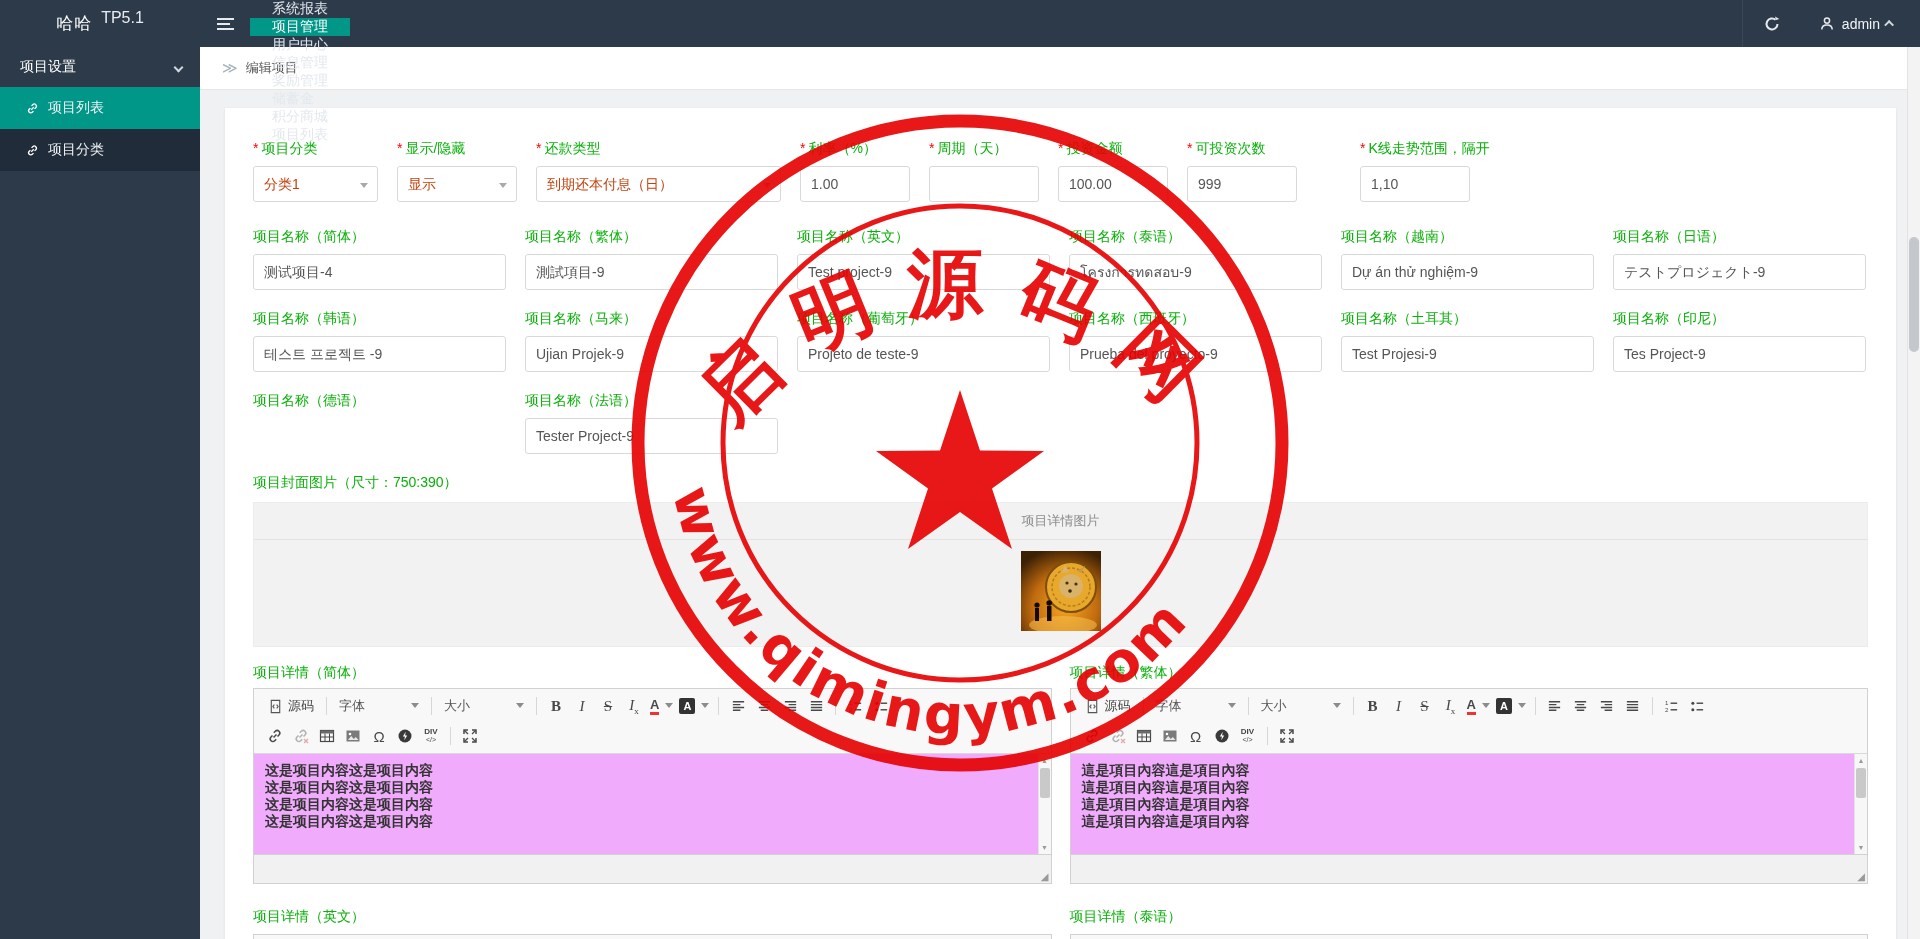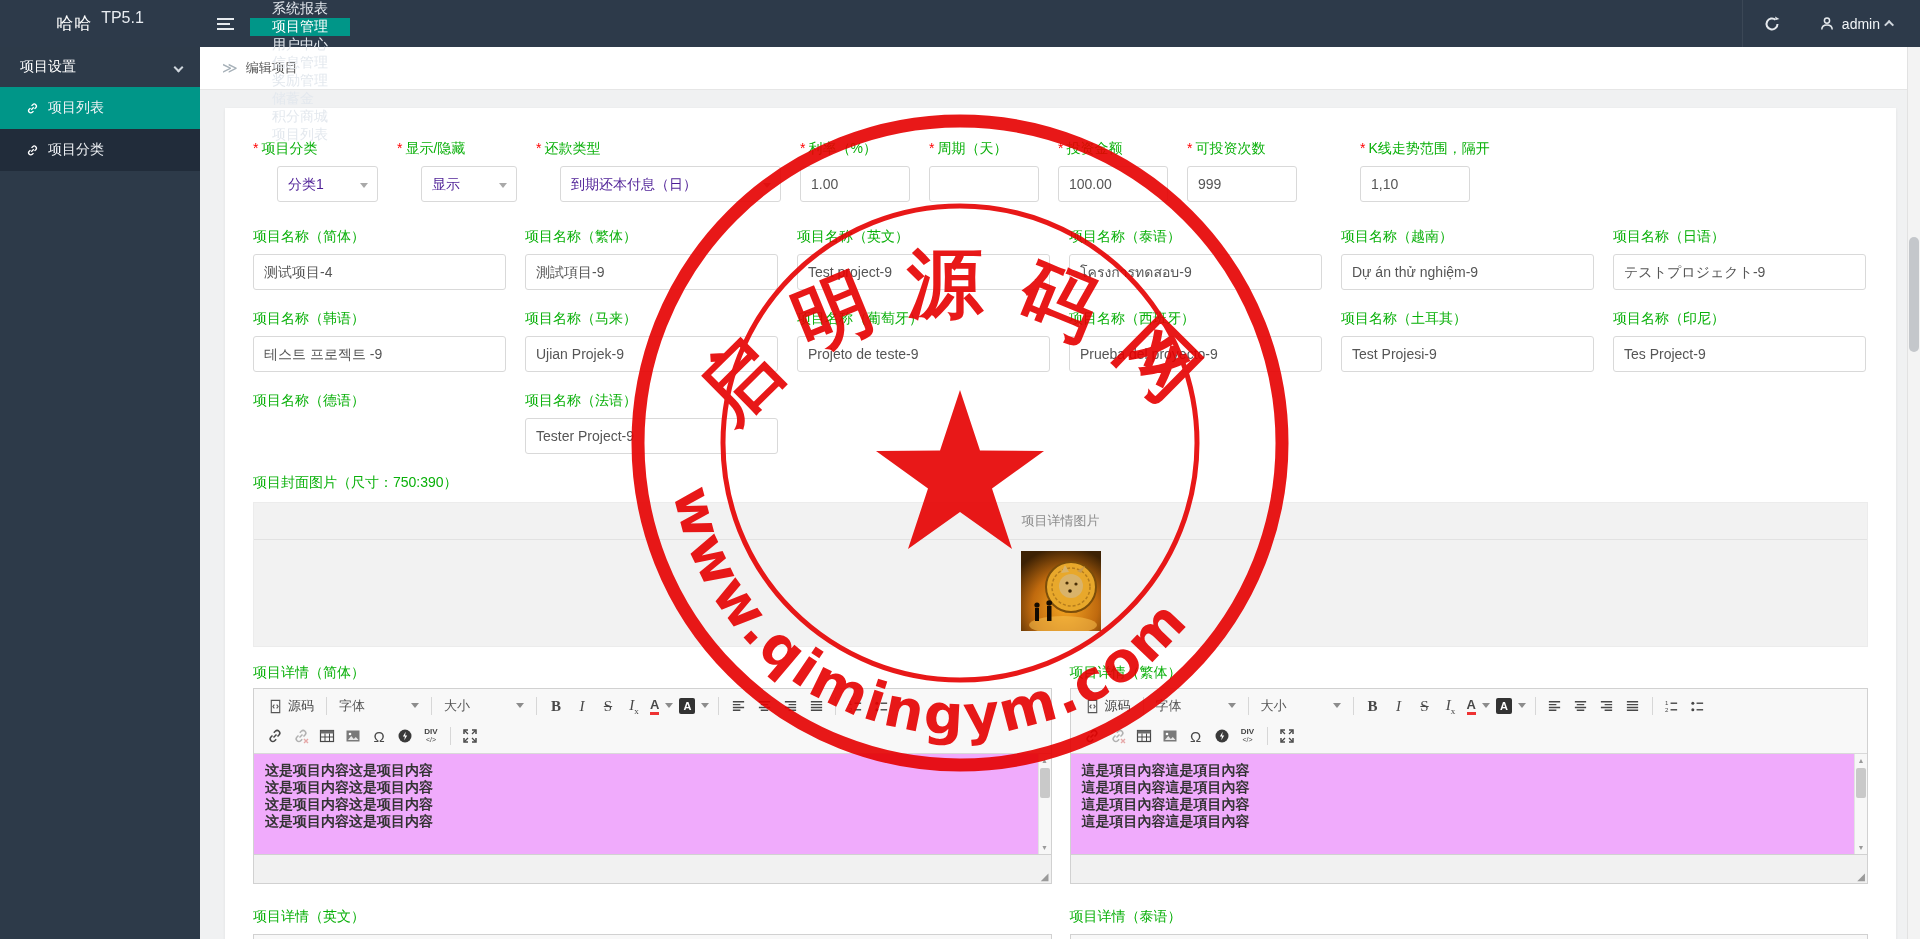--- a/index.html
+++ b/index.html
@@ -39,21 +39,21 @@
   .content { flex:1; padding:18px 24px 0 25px; overflow:hidden; }
   .card { background:#fff; box-shadow:0 1px 3px rgba(0,0,0,.07); padding:30px 28px; min-height:840px; }
 
   
   .f-label { color:#0ab00a; font-size:14px; height:20px; line-height:20px; margin-bottom:8px; white-space:nowrap; }
   .req { color:#ff0000; margin-right:3px; font-size:14px; }
   .row1 { display:flex; gap:19px; margin-bottom:24px; }
   .names { display:flex; flex-wrap:wrap; gap:18px 19px; margin-bottom:18px; }
   .names .field { width:253px; }
   .input-box, .select-box { height:36px; border:1px solid #d9d9d9; border-radius:3px; background:#fff; font-size:14px; color:#555; line-height:34px; padding:0 10px; position:relative; cursor:text; overflow:hidden; white-space:nowrap; }
-  .select-box { padding-right:26px; cursor:pointer; color:#4c1d95;margin-left:24px; }
+  .select-box { padding-right:26px; cursor:pointer; color:#c2410c; }
   .caret-down { position:absolute; right:9px; top:16px; width:0; height:0; border-left:4px solid transparent; border-right:4px solid transparent; border-top:5px solid #a9a9a9; }
   .caret-down.sm { position:static; display:inline-block; margin-left:4px; border-top-color:#8c8c8c; transform:translateY(-1px); }
 
   .cover-label { margin-top:6px; margin-bottom:10px; }
   .cover-panel { height:145px; background:#f2f2f2; border:1px solid #ececec; margin-bottom:15px; }
   .cover-head { height:37px; display:flex; align-items:center; justify-content:center; color:#8c8c8c; font-size:13px; border-bottom:1px solid #e2e2e2; }
   .cover-body { height:106px; display:flex; justify-content:center; padding-top:11px; }
   .cover-thumb { width:80px; height:80px; flex:none; }
 
   

